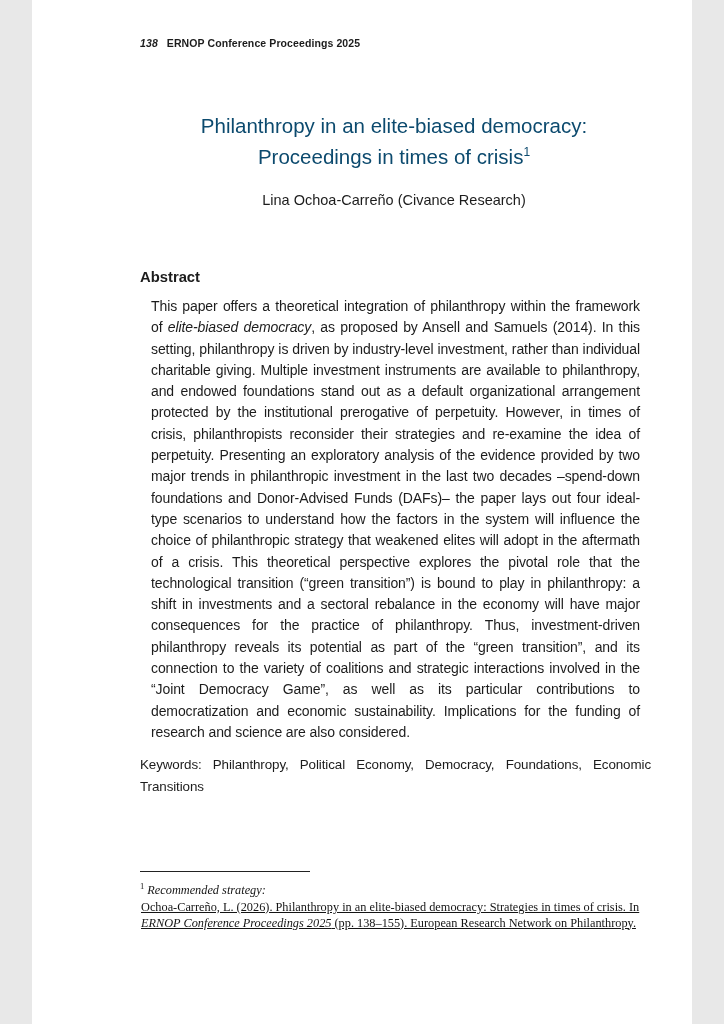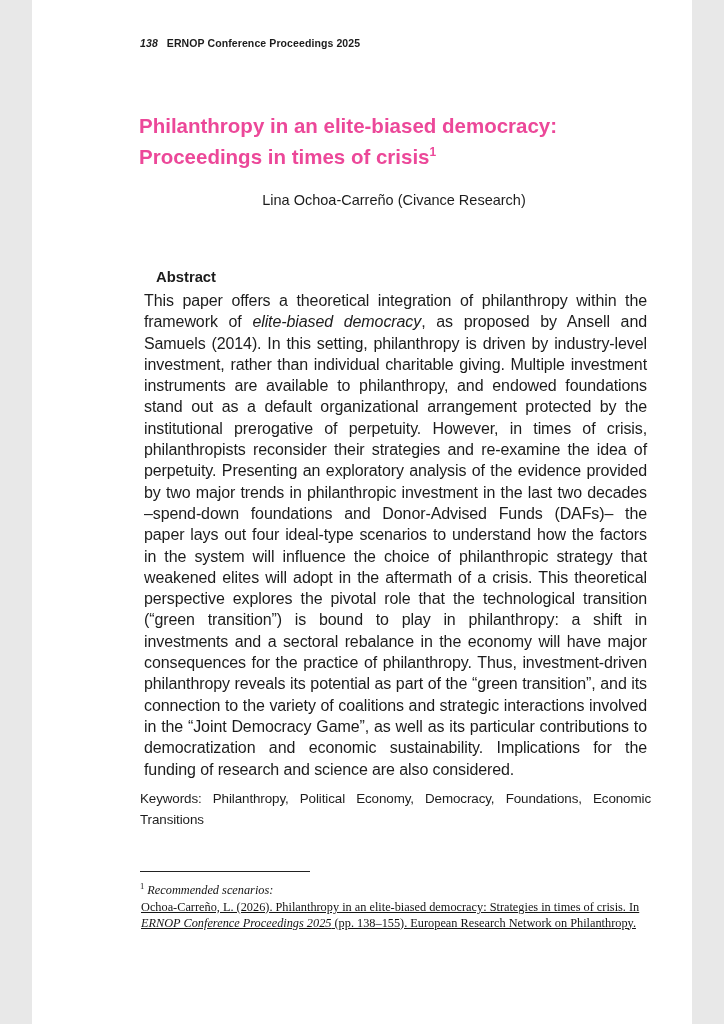--- a/index.html
+++ b/index.html
@@ -28,22 +28,23 @@
     font-style: italic;
     margin-right: 9px;
   }
 
   
   .title-block {
     position: absolute;
     left: 107px;
     top: 110px;
     width: 510px;
-    color: #ec4899;
-    font-weight: bold;
+    text-align: center;
+    color: #0c4a6e;
+    font-weight: normal;
     font-size: 20.5px;
     line-height: 31px;
   }
   .title-block sup {
     font-size: 12px;
     line-height: 0;
   }
 
   
   .author-line {
@@ -58,25 +59,25 @@
   
   .body-flow {
     position: absolute;
     left: 108px;
     top: 269px;
     width: 511px;
   }
   .abstract-heading {
     font-size: 14.8px;
     font-weight: bold;
-    margin: 0 0 5px 16px;
+    margin: 0 0 5px 0;
   }
   .abstract-paragraph {
-    margin: 4px;
-    font-size: 16px;
+    margin: 11px;
+    font-size: 14px;
     line-height: 21.3px;
     letter-spacing: -0.1px;
     text-align: justify;
   }
   .abstract-paragraph .it { font-style: italic; }
   .keywords-paragraph {
     margin: 8px 0 0 0;
     font-size: 13.4px;
     line-height: 21.3px;
     letter-spacing: -0.1px;
@@ -124,17 +125,17 @@
   <div class="author-line">Lina Ochoa-Carreño (Civance Research)</div>
 
   <div class="body-flow">
     <p class="abstract-heading">Abstract</p>
     <p class="abstract-paragraph"><span>This paper offers a theoretical integration of philanthropy within the framework of </span><span class="it">elite-biased democracy</span><span>, as proposed by Ansell and Samuels (2014). In this setting, philanthropy is driven by industry-level investment, rather than individual charitable giving. Multiple investment instruments are available to philanthropy, and endowed foundations stand out as a default organizational arrangement protected by the institutional prerogative of perpetuity. However, in times of crisis, philanthropists reconsider their strategies and re-examine the idea of perpetuity. Presenting an exploratory analysis of the evidence provided by two major trends in philanthropic investment in the last two decades –spend-down foundations and Donor-Advised Funds (DAFs)– the paper lays out four ideal-type scenarios to understand how the factors in the system will influence the choice of philanthropic strategy that weakened elites will adopt in the aftermath of a crisis. This theoretical perspective explores the pivotal role that the technological transition (“green transition”) is bound to play in philanthropy: a shift in investments and a sectoral rebalance in the economy will have major consequences for the practice of philanthropy. Thus, investment-driven philanthropy reveals its potential as part of the “green transition”, and its connection to the variety of coalitions and strategic interactions involved in the “Joint Democracy Game”, as well as its particular contributions to democratization and economic sustainability. Implications for the funding of research and science are also considered.</span></p>
     <p class="keywords-paragraph"><span class="kw-label">Keywords</span><span>: Philanthropy, Political Economy, Democracy, Foundations, Economic Transitions</span></p>
   </div>
 
   <div class="footnote-block">
     <hr class="footnote-sep">
-    <p class="footnote-label-line"><sup>1</sup><span class="it"> Recommended scenarios:</span></p>
+    <p class="footnote-label-line"><sup>1</sup><span class="it"> Recommended strategy:</span></p>
     <p class="footnote-citation"><span>Ochoa-Carreño, L. (2026). Philanthropy in an elite-biased democracy: Strategies in times of crisis. In </span><span class="it">ERNOP Conference Proceedings 2025</span><span> (pp. 138–155). European Research Network on Philanthropy.</span></p>
   </div>
 
 </div>
 
 </body></html>

